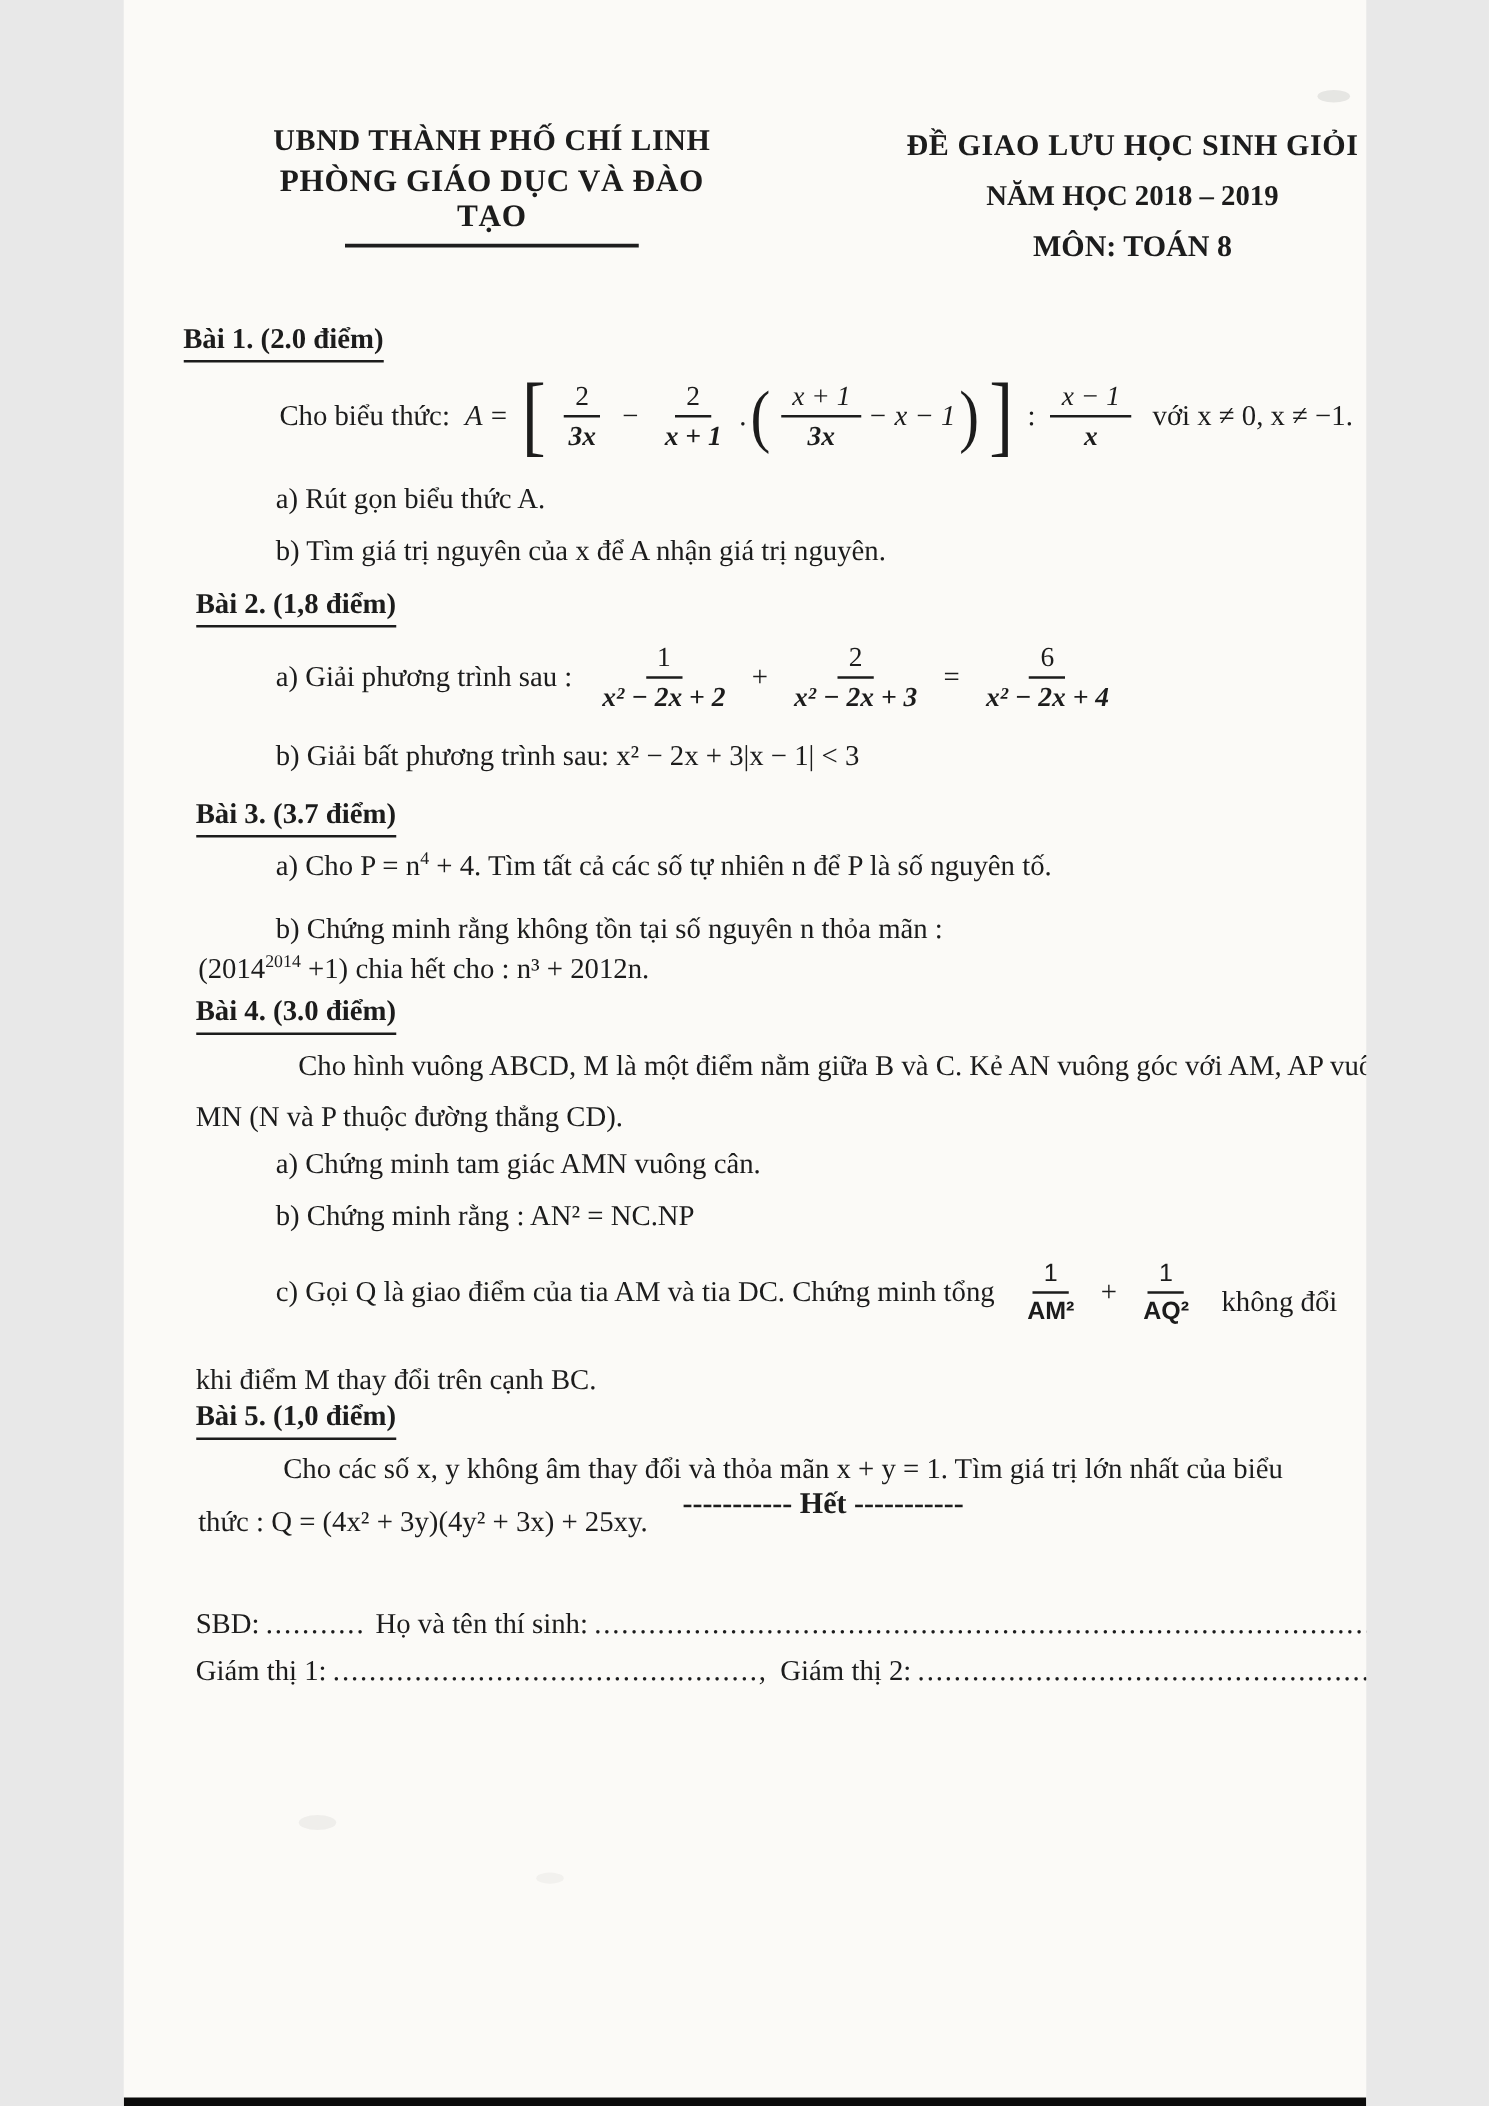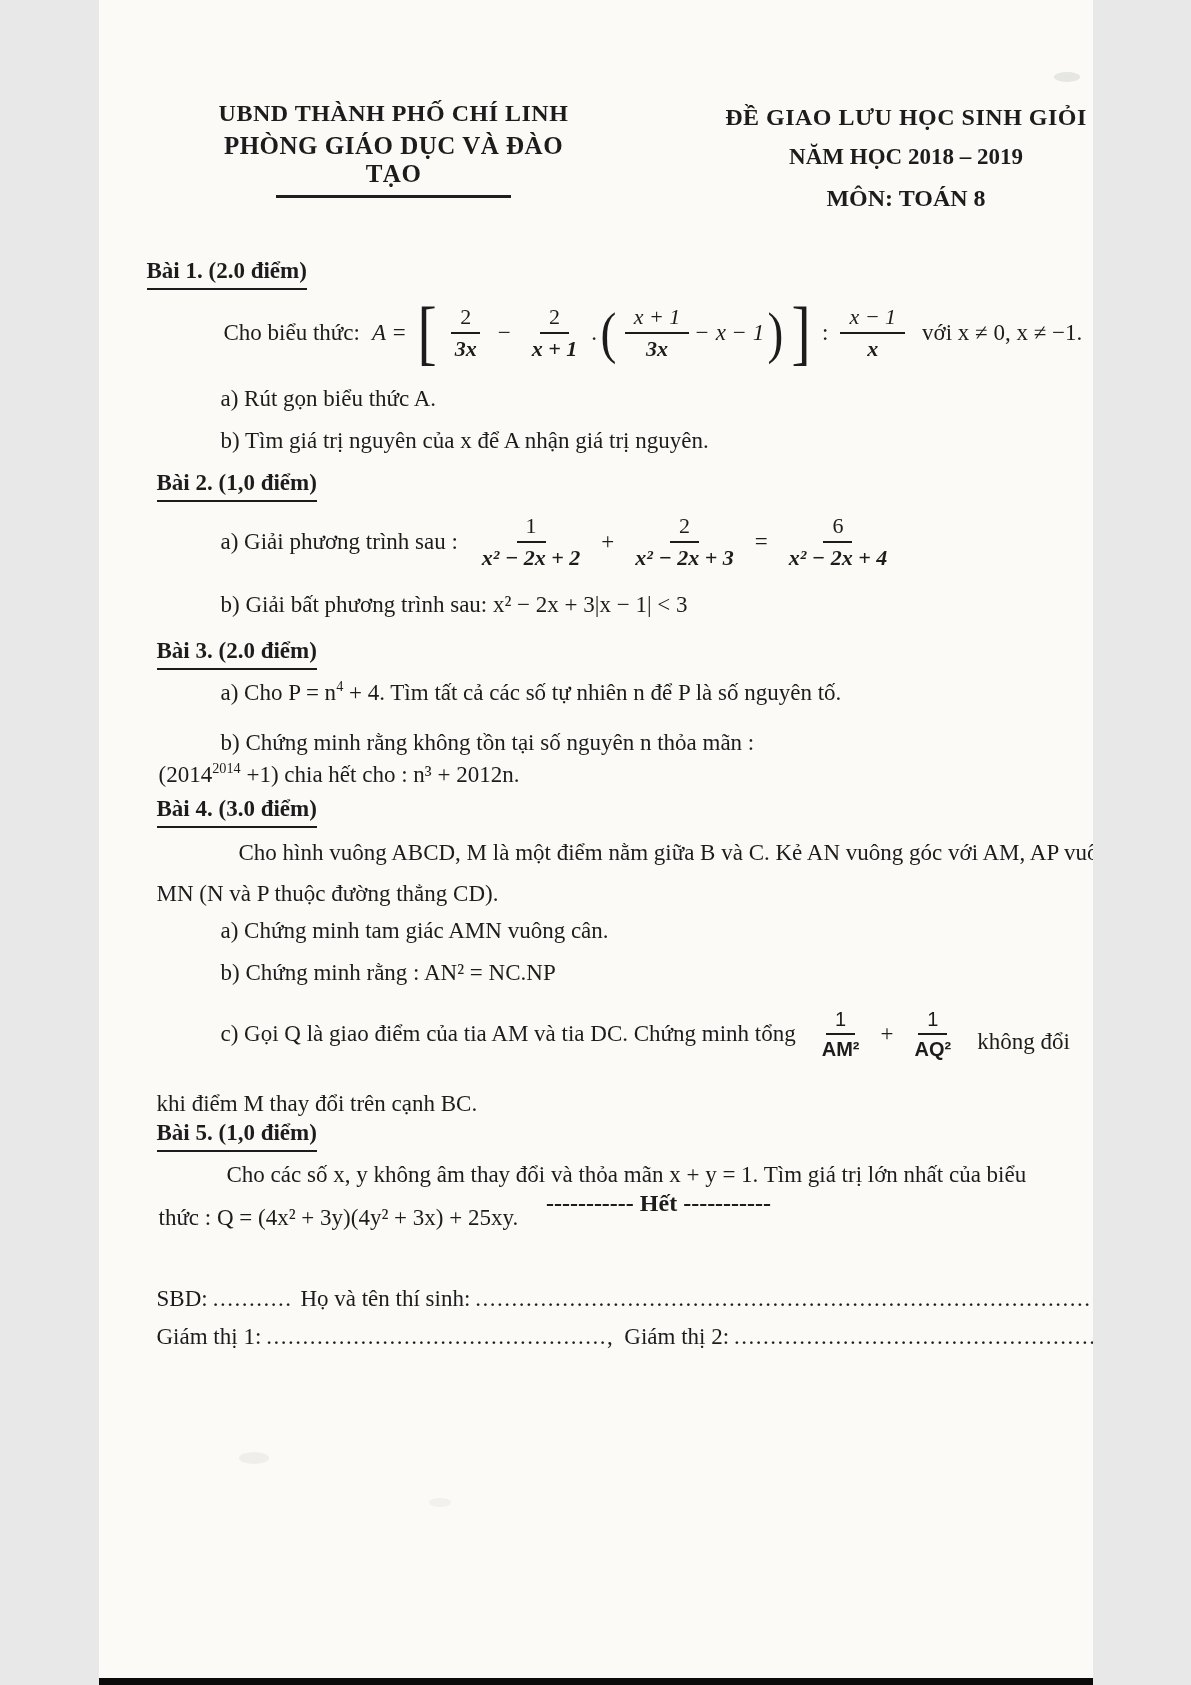--- a/index.html
+++ b/index.html
@@ -99,21 +99,21 @@
       <span class="n italic">x − 1</span>
       <span class="d italic">x</span>
     </span>
     <span style="margin-left:12px;">với x ≠ 0, x ≠ −1.</span>
   </div>
 
   <div class="line" style="top:384px;left:122px;">a) Rút gọn biểu thức A.</div>
   <div class="line" style="top:426px;left:122px;">b) Tìm giá trị nguyên của x để A nhận giá trị nguyên.</div>
 
   <div class="line heading" style="top:468px;left:58px;">
-    <span class="hd-inner">Bài 2. (1,0 điểm)</span>
+    <span class="hd-inner">Bài 2. (1,8 điểm)</span>
   </div>
 
   <div class="mrow" style="top:503px;left:122px;height:78px;">
     <span style="margin-right:10px;">a) Giải phương trình sau :</span>
     <span class="frac">
       <span class="n">1</span>
       <span class="d italic">x² − 2x + 2</span>
     </span>
     <span class="op">+</span>
     <span class="frac">
@@ -123,21 +123,21 @@
     <span class="op">=</span>
     <span class="frac">
       <span class="n">6</span>
       <span class="d italic">x² − 2x + 4</span>
     </span>
   </div>
 
   <div class="line" style="top:590px;left:122px;">b) Giải bất phương trình sau: x² − 2x + 3|x − 1| &lt; 3</div>
 
   <div class="line heading" style="top:636px;left:58px;">
-    <span class="hd-inner">Bài 3. (2.0 điểm)</span>
+    <span class="hd-inner">Bài 3. (3.7 điểm)</span>
   </div>
 
   <div class="line" style="top:678px;left:122px;">
     <span>a) Cho P = n</span><sup>4</sup><span> + 4. Tìm tất cả các số tự nhiên n để P là số nguyên tố.</span>
   </div>
   <div class="line" style="top:728px;left:122px;">b) Chứng minh rằng không tồn tại số nguyên n thỏa mãn :</div>
   <div class="line" style="top:760px;left:60px;">
     <span>(2014</span><sup>2014</sup><span> +1) chia hết cho : n³ + 2012n.</span>
   </div>
 

